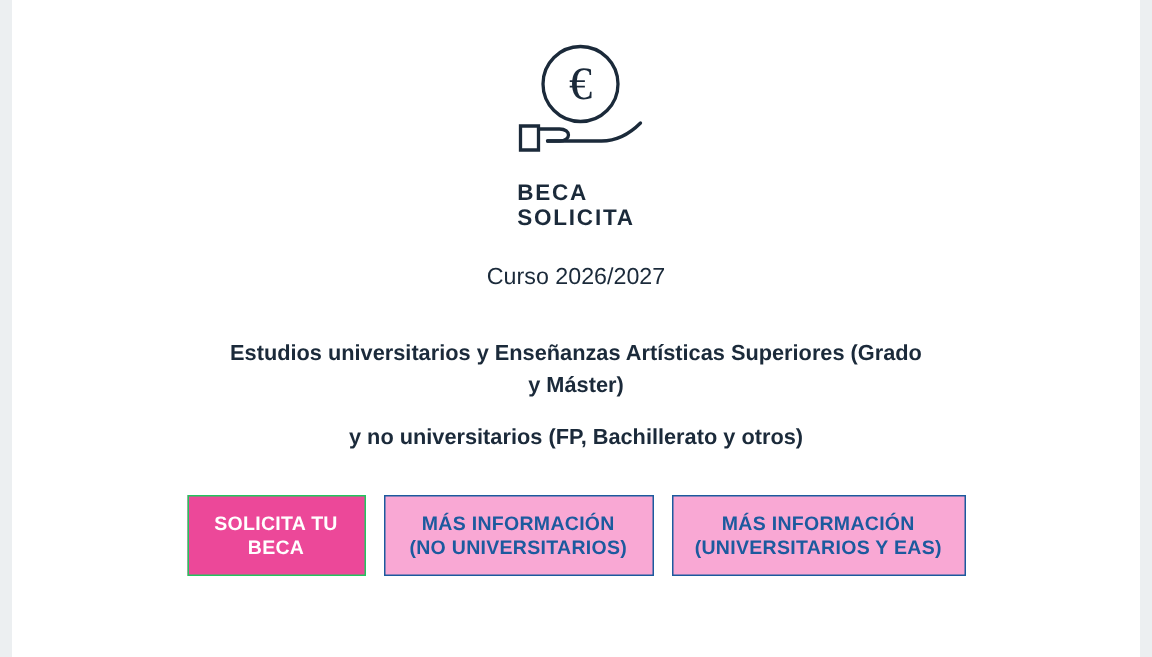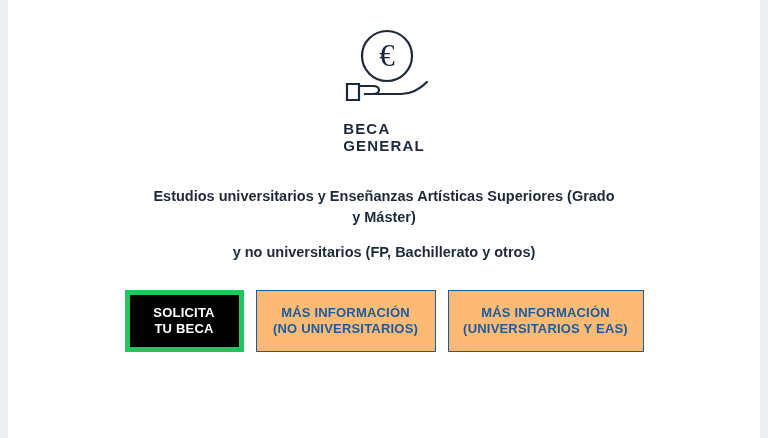--- a/index.html
+++ b/index.html
@@ -104,27 +104,27 @@
     font-weight: bold;
     font-size: 13px;
     letter-spacing: 0.2px;
     line-height: 16px;
     padding: 10px 14px;
     min-height: 54px;
     cursor: pointer;
     white-space: pre-line;
   }
   .btn-primary {
-    background: #000000;
+    background: #ec4899;
     color: #ffffff;
-    border: 5px solid #22c55e;
+    border: 1px solid #22c55e;
     width: 119px;
   }
   .btn-outline {
-    background: #fdba74;
+    background: #f9a8d4;
     color: #1c5a9e;
     border: 1px solid #1c5a9e;
     width: 180px;
   }
   .btn-outline.wide {
     width: 196px;
   }
 </style>
 </head>
 <body>
@@ -138,24 +138,25 @@
     <div class="logo-block">
       <svg class="logo-mark" viewBox="0 0 110 88" xmlns="http://www.w3.org/2000/svg">
         <circle cx="58" cy="30" r="25" fill="none" stroke="#1b2a3a" stroke-width="2.2"></circle>
         <text x="58" y="40" text-anchor="middle" font-family="Liberation Serif, serif" font-size="31" fill="#1b2a3a">€</text>
         <path d="M18 58 L30 58 L30 74 L18 74 Z" fill="none" stroke="#1b2a3a" stroke-width="2.2"></path>
         <path d="M30 60 L44 60 C48 60 50 62 50 64 C50 66 48 68 44 68 L36 68" fill="none" stroke="#1b2a3a" stroke-width="2.2" stroke-linecap="round" stroke-linejoin="round"></path>
         <path d="M36 68 L72 68 C84 68 92 62 98 56" fill="none" stroke="#1b2a3a" stroke-width="2.2" stroke-linecap="round" stroke-linejoin="round"></path>
       </svg>
       <div class="logo-text">
         <div>BECA</div>
-        <div>GENERAL</div>
+        <div>SOLICITA</div>
       </div>
     </div>
 
+    <div class="course-line">Curso 2026/2027</div>
 
     <div class="desc-line-1">Estudios universitarios y Enseñanzas Artísticas Superiores (Grado y Máster)</div>
 
     <div class="desc-line-2">y no universitarios (FP, Bachillerato y otros)</div>
 
     <div class="buttons">
       <div class="btn btn-primary">SOLICITA TU BECA</div>
       <div class="btn btn-outline">MÁS INFORMACIÓN
 (NO UNIVERSITARIOS)</div>
       <div class="btn btn-outline wide">MÁS INFORMACIÓN

